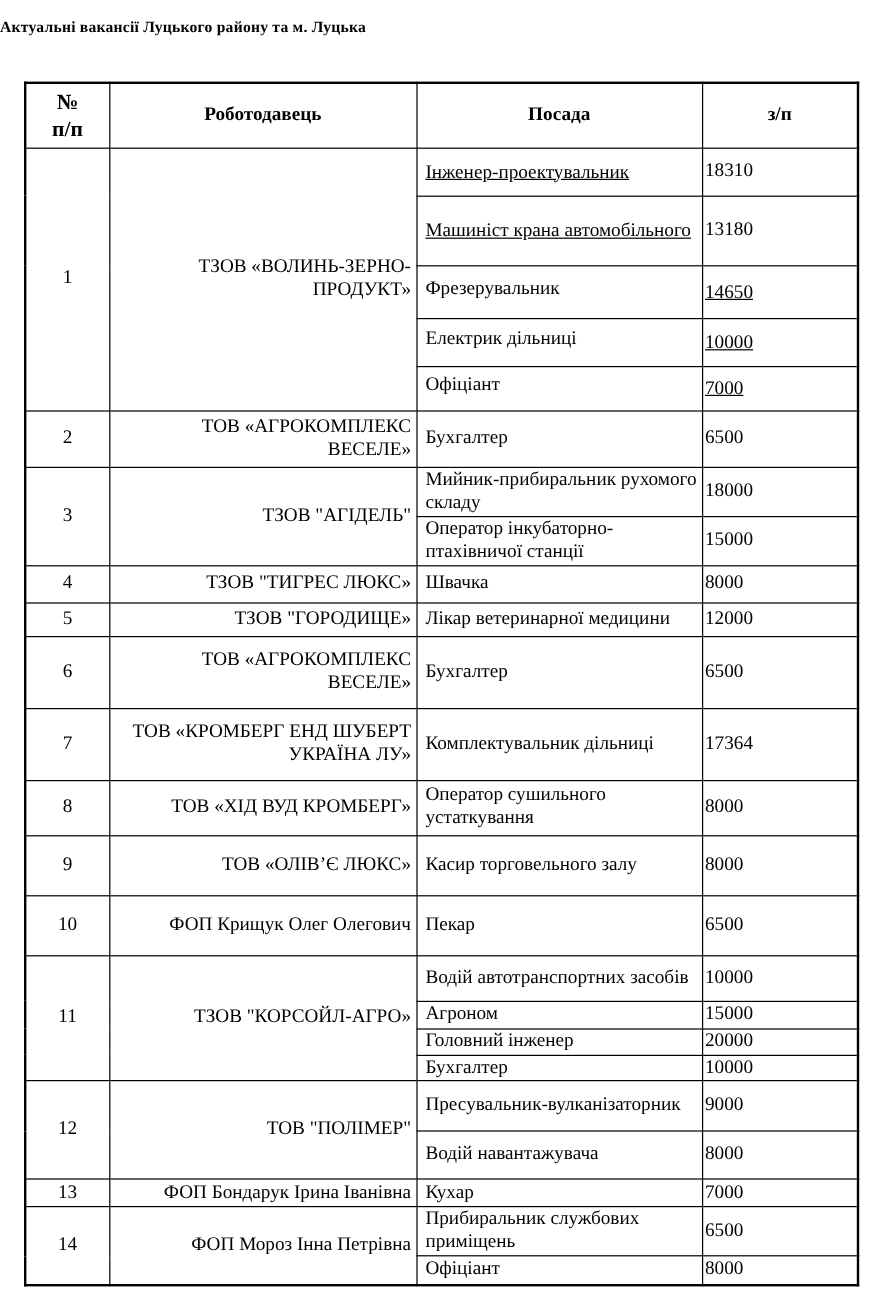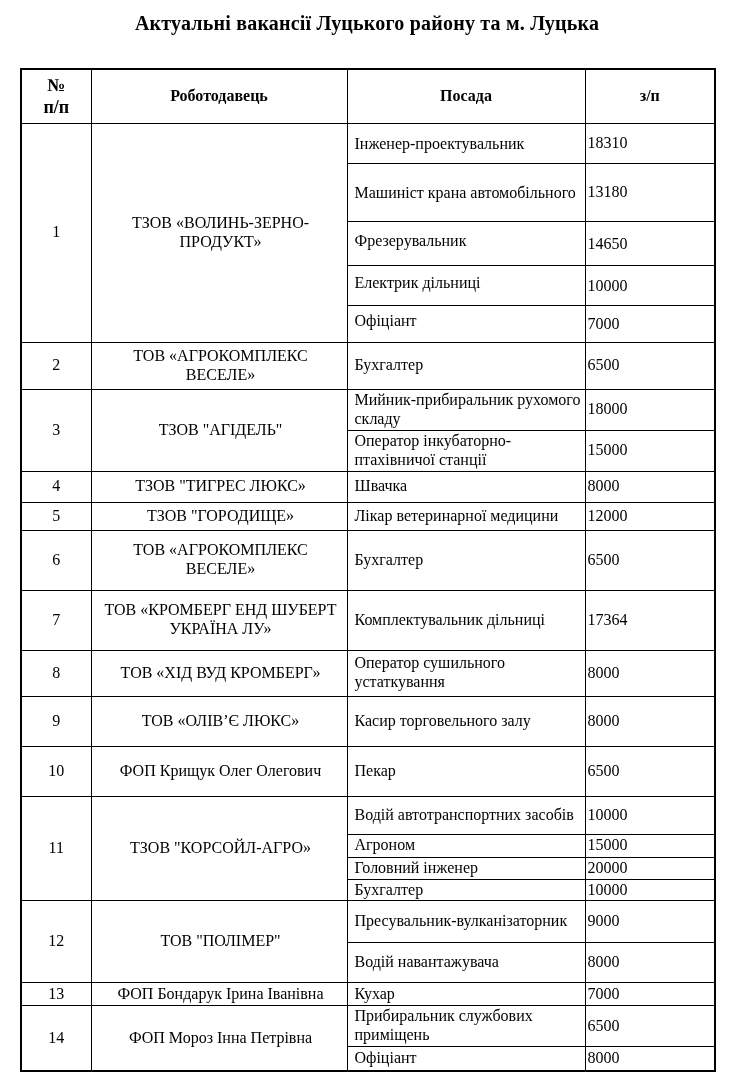--- a/index.html
+++ b/index.html
@@ -3,41 +3,41 @@
 <meta charset="utf-8">
 <style>
   html,body{margin:0;padding:0;}
   body{
     width:734px;height:1080px;
     background:#ffffff;color:#000000;
     font-family:"Liberation Serif", serif;
     overflow:hidden;
   }
   .title{
-    text-align:center;font-weight:bold;font-size:20px;
+    text-align:left;font-weight:bold;font-size:13px;
     padding-top:12px;line-height:22px;letter-spacing:.2px;
   }
   table.vac{
     border-collapse:collapse;table-layout:fixed;
     width:694px;margin:34px 0 0 20px;
     border:2px solid #000;
   }
   table.vac th, table.vac td{
     border:1px solid #000;
     font-size:16px;line-height:1.18;
     vertical-align:middle;
     overflow:hidden;
   }
   th{font-weight:bold;font-size:19px;text-align:center;padding:2px;}
   th .hnum-line{line-height:1.25;font-size:18px;}
   td.num{text-align:center;padding:1px 2px;}
-  td.emp{text-align:center;padding:1px 4px 1px 7px;}
+  td.emp{text-align:right;padding:1px 4px 1px 7px;}
   td.pos{text-align:left;padding:1px 4px 1px 7px;}
   td.sal{text-align:left;padding:1px 2px;}
-  td.vt{vertical-align:top;padding-top:3px;}
+  td.vt{vertical-align:top;padding-top:3px;text-decoration:underline;}
   td.vb{vertical-align:bottom;padding-bottom:5px;}
 </style>
 </head>
 <body>
 
 <div class="page">
   <div class="title">Актуальні вакансії Луцького району та м. Луцька</div>
 
   <table class="vac">
     <colgroup>

